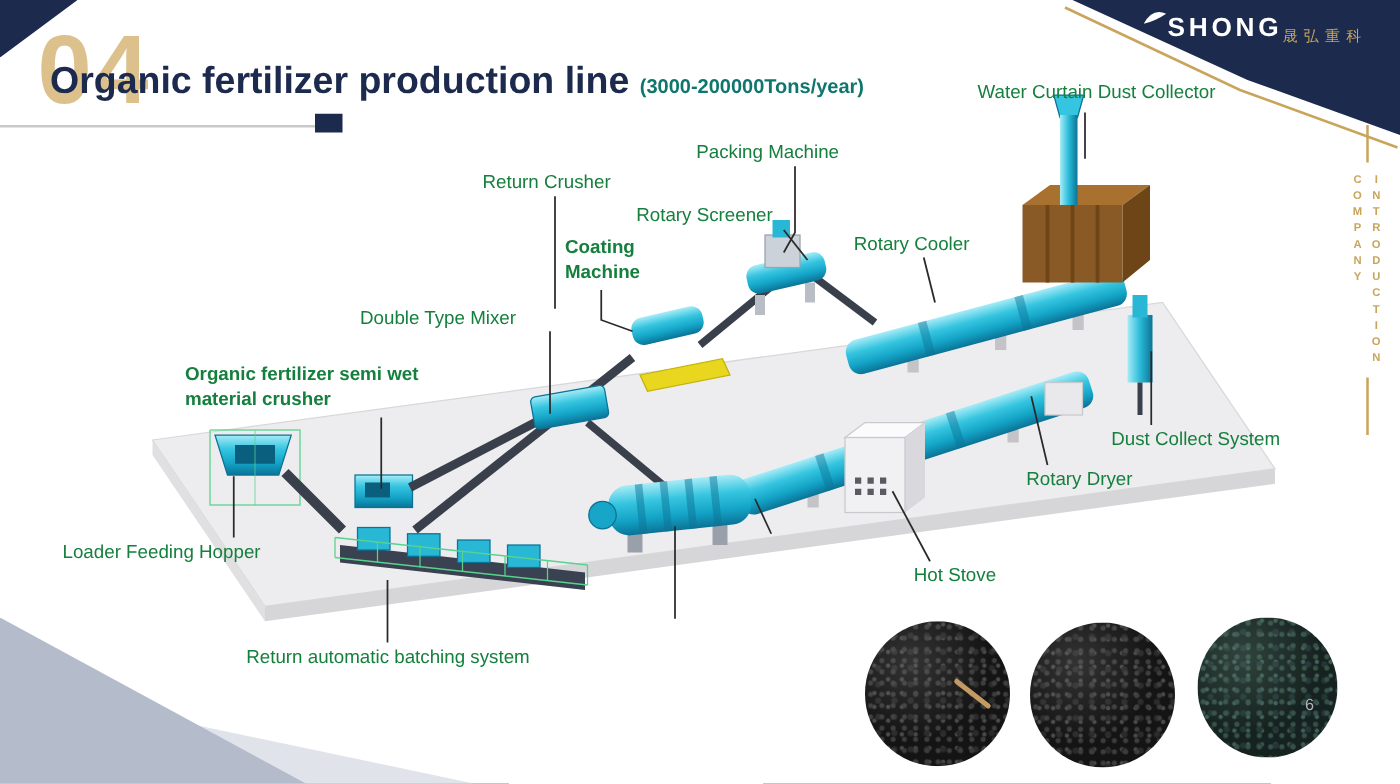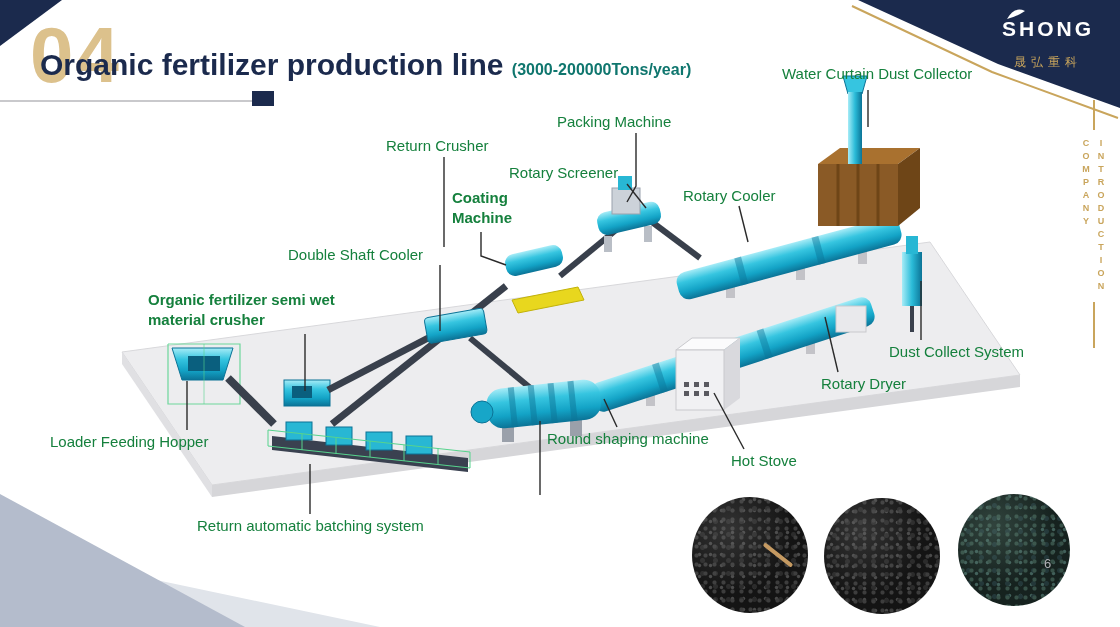--- a/index.html
+++ b/index.html
@@ -15,21 +15,21 @@
   .title-rule { position:absolute; left:0; top:100px; width:252px; height:2px; background:#c9c9cc; z-index:1; }
   .title-square { position:absolute; left:252px; top:91px; width:22px; height:15px; background:#1b2a4d; z-index:2; }
 
   
   .corner-tl { position:absolute; left:0; top:0; width:62px; height:46px; background:#1b2a4d; clip-path:polygon(0 0,100% 0,0 100%); z-index:3; }
   .banner { position:absolute; right:0; top:0; z-index:3; }
   .tri-b1 { position:absolute; left:0; bottom:0; width:380px; height:80px; background:#e0e4ea; clip-path:polygon(0 0,0 100%,100% 100%); z-index:0; }
   .tri-b2 { position:absolute; left:0; bottom:0; width:245px; height:133px; background:#b4bccc; clip-path:polygon(0 0,0 100%,100% 100%); z-index:0; }
 
   
-  .logo { position:absolute; right:26px; top:8px; z-index:4; display:flex; flex-direction:column; align-items:center; color:#fff; }
+  .logo { position:absolute; right:26px; top:8px; z-index:4; display:flex; flex-direction:row; align-items:center; color:#fff; }
   .logo-leaf { align-self:flex-start; margin-left:4px; margin-bottom:-3px; }
   .logo-name { font-size:21px; font-weight:700; letter-spacing:3px; }
   .logo-cn { font-size:12px; letter-spacing:5px; color:#c9a55c; margin-top:13px; }
 
   
   .side-col { position:absolute; right:14px; top:100px; z-index:3; display:flex; flex-direction:column; align-items:center; gap:8px; }
   .gold-dash { width:2px; height:30px; background:#c9a55c; }
   .gold-dash.long { height:46px; }
   .side-words { display:flex; gap:5px; }
   .vword { writing-mode:vertical-rl; text-orientation:upright; font-size:9px; font-weight:700; letter-spacing:3px; color:#c9a55c; }
@@ -265,26 +265,25 @@
       <line x1="540" y1="495" x2="540" y2="421"></line>
     </g>
   </svg>
 
   <div class="lbl" style="left:782px;top:64px">Water Curtain Dust Collector</div>
   <div class="lbl" style="left:557px;top:112px">Packing Machine</div>
   <div class="lbl" style="left:386px;top:136px">Return Crusher</div>
   <div class="lbl" style="left:509px;top:163px">Rotary Screener</div>
   <div class="lbl wrap" style="left:452px;top:188px;width:78px">Coating Machine</div>
   <div class="lbl" style="left:683px;top:186px">Rotary Cooler</div>
-  <div class="lbl" style="left:288px;top:245px">Double Shaft Cooler</div>
+  <div class="lbl" style="left:288px;top:245px">Double Type Mixer</div>
   <div class="lbl wrap" style="left:148px;top:290px;width:208px">Organic fertilizer semi wet material crusher</div>
   <div class="lbl" style="left:889px;top:342px">Dust Collect System</div>
   <div class="lbl" style="left:821px;top:374px">Rotary Dryer</div>
   <div class="lbl" style="left:50px;top:432px">Loader Feeding Hopper</div>
-  <div class="lbl" style="left:547px;top:429px">Round shaping machine</div>
   <div class="lbl" style="left:731px;top:451px">Hot Stove</div>
   <div class="lbl" style="left:197px;top:516px">Return automatic batching system</div>
 
   <div class="granule-circle" style="left:692px;top:497px;width:116px;height:116px">
     <div class="twig"></div>
   </div>
   <div class="granule-circle" style="left:824px;top:498px;width:116px;height:116px"></div>
   <div class="granule-circle green" style="left:958px;top:494px;width:112px;height:112px"></div>
 
   <div class="page-num">6</div>

